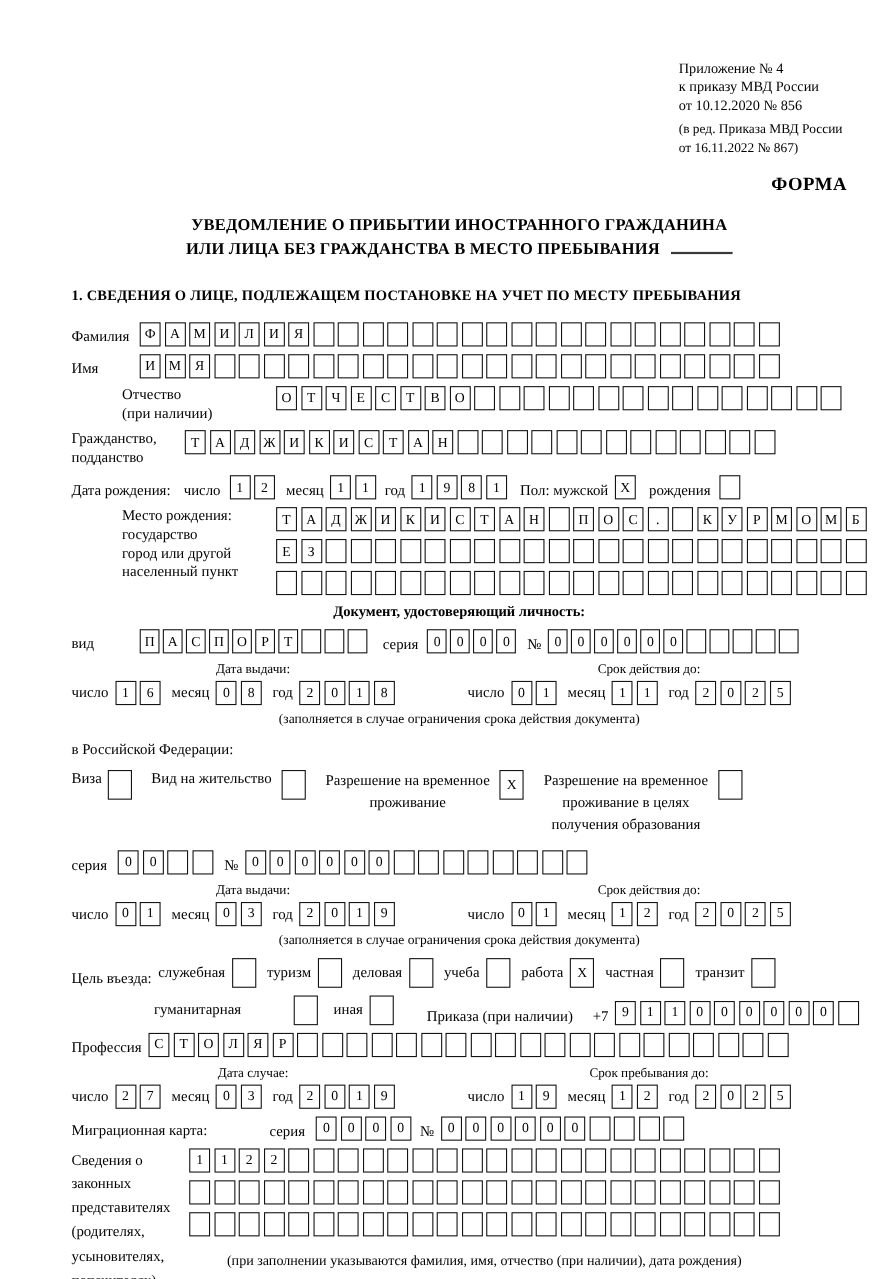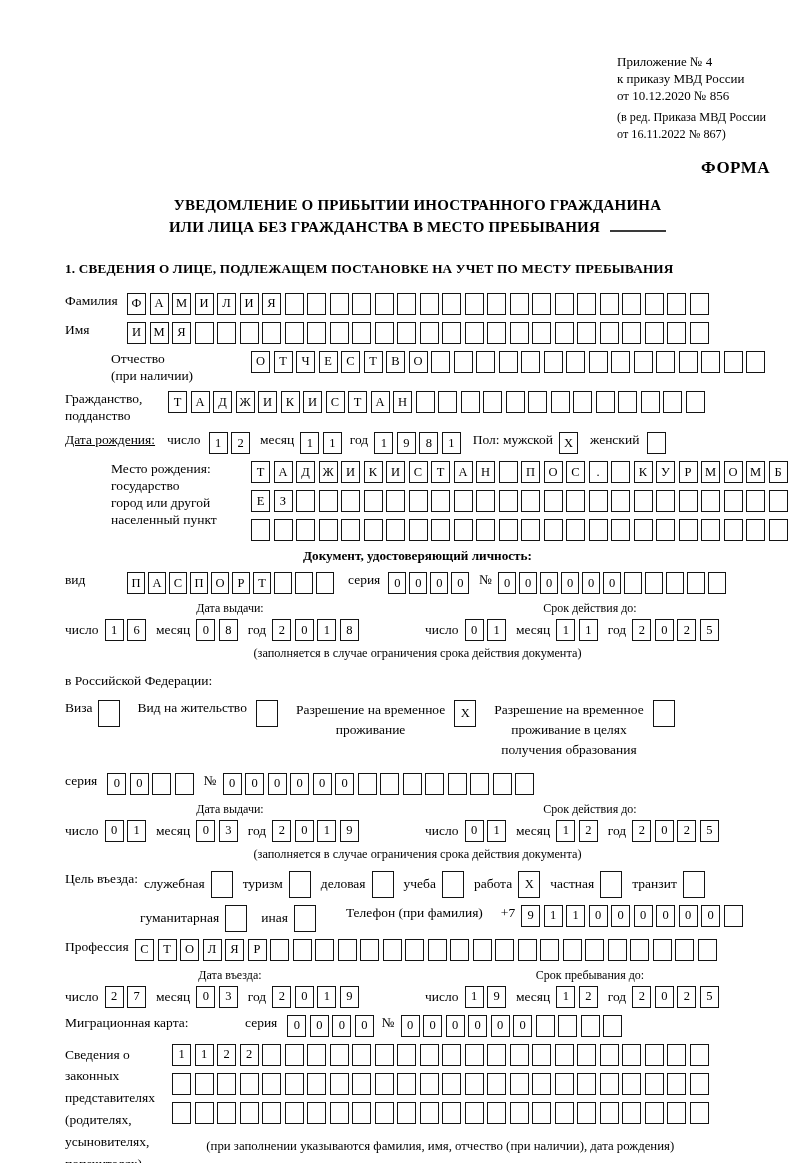--- a/index.html
+++ b/index.html
@@ -10,41 +10,41 @@
   .annex .amend{font-size:12.2px;}
   .annex .amend.first{margin-top:5px;}
 
   .forma{font-weight:bold;font-size:17px;text-align:right;margin-top:16px;letter-spacing:.5px;}
 
   .title{font-weight:bold;font-size:15px;text-align:center;margin-top:16px;line-height:1.5;letter-spacing:.2px;}
   .blank-line{display:inline-block;width:56px;border-bottom:2.4px solid #3a3a3a;height:.85em;margin-left:10px;}
 
   .section-title{font-weight:bold;font-size:13.2px;margin-top:22px;margin-bottom:16px;letter-spacing:.2px;}
 
-  .row{display:flex;align-items:flex-start;margin-bottom:7px;}
+  .row{display:flex;align-items:flex-end;margin-bottom:7px;}
   .row.top{align-items:flex-start;}
   .lbl{font-size:13.5px;flex-shrink:0;line-height:1.25;}
   .w62{width:62px;}
   .w103{width:103px;}
   .w140{width:140px;margin-left:46px;}
   .w180{width:180px;}
 
   .cells{display:flex;gap:3.5px;flex-shrink:0;}
   .cells.compact{gap:3px;}
   .cell{box-sizing:content-box;width:17px;height:20px;border:1.6px solid #141414;display:flex;align-items:center;justify-content:center;font-size:12.5px;line-height:1;background:#fff;flex-shrink:0;}
   .cells.compact .cell{width:16px;}
   .cells.lg .cell{width:20px;height:25px;}
 
   .stack{display:flex;flex-direction:column;gap:7px;}
 
   .doc-header{font-weight:bold;font-size:13.2px;text-align:center;margin:4px 0 8px 0;}
 
   .inline-lbl{font-size:13.5px;flex-shrink:0;} .ml8{margin-left:8px;} .ml10{margin-left:10px;} .ml12{margin-left:12px;}
   .ml14{margin-left:14px;} .ml18{margin-left:18px;} .ml30{margin-left:30px;}
-  .mr6{margin-right:6px;} .mr8{margin-right:8px;} .mr10{margin-right:10px;} .mr14{margin-right:14px;}
+  .mr6{margin-right:6px;} .mr8{margin-right:8px;} .mr10{margin-right:10px;} .mr14{margin-right:14px;gap:42px;}
 
   .dates-hdr{display:flex;font-size:12px;margin-bottom:3px;margin-top:0;}
   .dh1{width:330px;text-align:center;}
   .dh2{width:330px;text-align:center;margin-left:30px;}
   .dgroup{display:flex;align-items:center;width:330px;flex-shrink:0;}
   .dgroup.right{margin-left:30px;}
   .dgroup .dlbl{font-size:13.5px;margin-right:6px;}
   .dgroup .cells{margin-right:10px;}
   .dgroup .cells:last-child{margin-right:0;}
 
@@ -209,21 +209,21 @@
         <span class="cell"></span>
         <span class="cell"></span>
         <span class="cell"></span>
         <span class="cell"></span>
         <span class="cell"></span>
         <span class="cell"></span>
       </div>
   </div>
 
   <div class="row">
-    <span class="inline-lbl" style="width:102px;text-decoration:underline;">Дата рождения:</span>
+    <span class="inline-lbl" style="width:102px;">Дата рождения:</span>
     <span class="inline-lbl mr8">число</span>
     <span class="cells mr10">
         <span class="cell">1</span>
         <span class="cell">2</span>
       </span>
     <span class="inline-lbl mr6">месяц</span>
     <span class="cells mr8">
         <span class="cell">1</span>
         <span class="cell">1</span>
       </span>
@@ -231,21 +231,21 @@
     <span class="cells">
         <span class="cell">1</span>
         <span class="cell">9</span>
         <span class="cell">8</span>
         <span class="cell">1</span>
       </span>
     <span class="inline-lbl ml12 mr6">Пол: мужской</span>
     <span class="cells">
         <span class="cell">X</span>
       </span>
-    <span class="inline-lbl ml12 mr8">женский</span>
+    <span class="inline-lbl ml12 mr8">рождения</span>
     <span class="cells">
         <span class="cell"></span>
       </span>
   </div>
 
   <div class="row top">
     <div class="lbl w140">
       <div>Место рождения:</div>
       <div>государство</div>
       <div>город или другой</div>
@@ -579,21 +579,21 @@
         <span class="cells lg">
           <span class="cell"></span>
         </span>
       </span>
     <span class="popt">
         <span class="plabel">иная</span>
         <span class="cells lg">
           <span class="cell"></span>
         </span>
       </span>
-    <span class="inline-lbl ml30">Телефон (при фамилия)</span>
+    <span class="inline-lbl ml30">Приказа (при наличии)</span>
     <span class="inline-lbl ml18 mr6">+7</span>
     <span class="cells">
         <span class="cell">9</span>
         <span class="cell">1</span>
         <span class="cell">1</span>
         <span class="cell">0</span>
         <span class="cell">0</span>
         <span class="cell">0</span>
         <span class="cell">0</span>
         <span class="cell">0</span>
@@ -628,21 +628,21 @@
         <span class="cell"></span>
         <span class="cell"></span>
         <span class="cell"></span>
         <span class="cell"></span>
         <span class="cell"></span>
         <span class="cell"></span>
       </span>
   </div>
 
   <div class="dates-hdr">
-    <div class="dh1">Дата въезда:</div>
+    <div class="dh1">Дата случае:</div>
     <div class="dh2">Срок пребывания до:</div>
   </div>
   <div class="row">
     <div class="dgroup">
       <span class="dlbl">число</span>
       <span class="cells">
           <span class="cell">2</span>
           <span class="cell">7</span>
         </span>
       <span class="dlbl">месяц</span>

